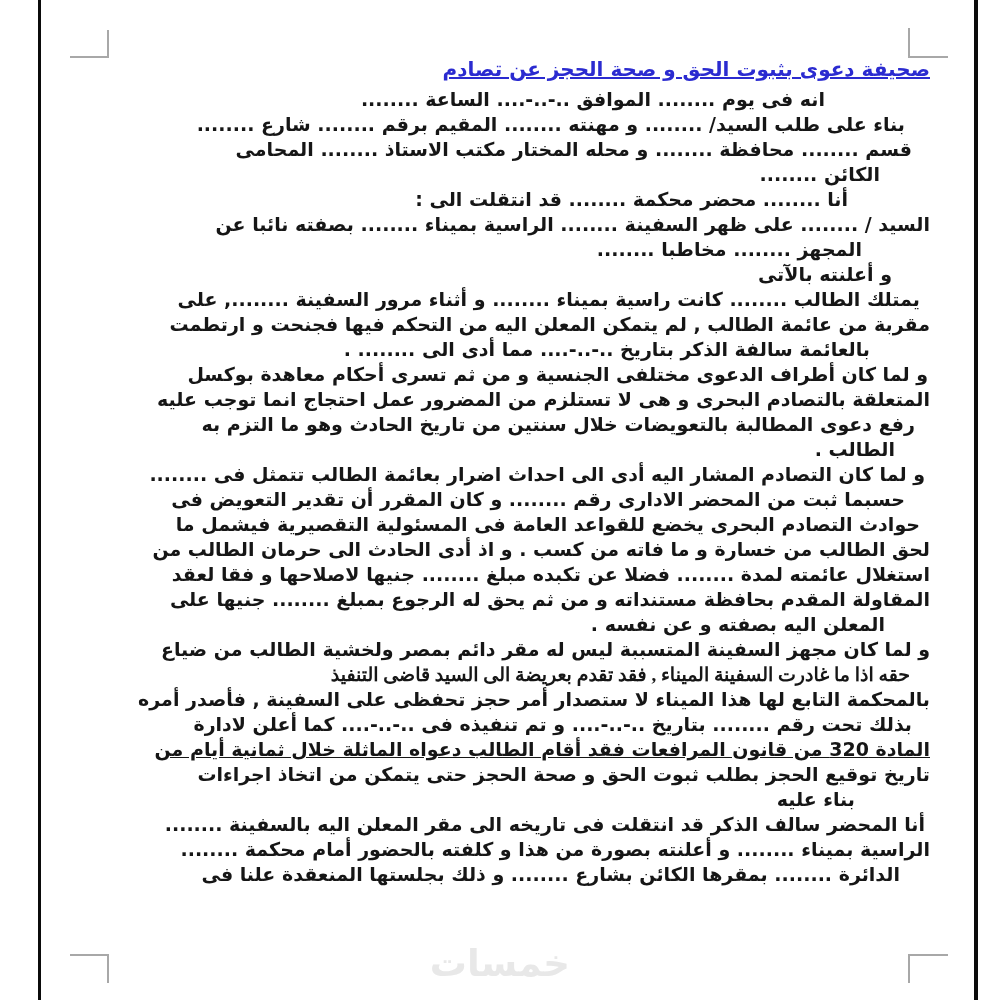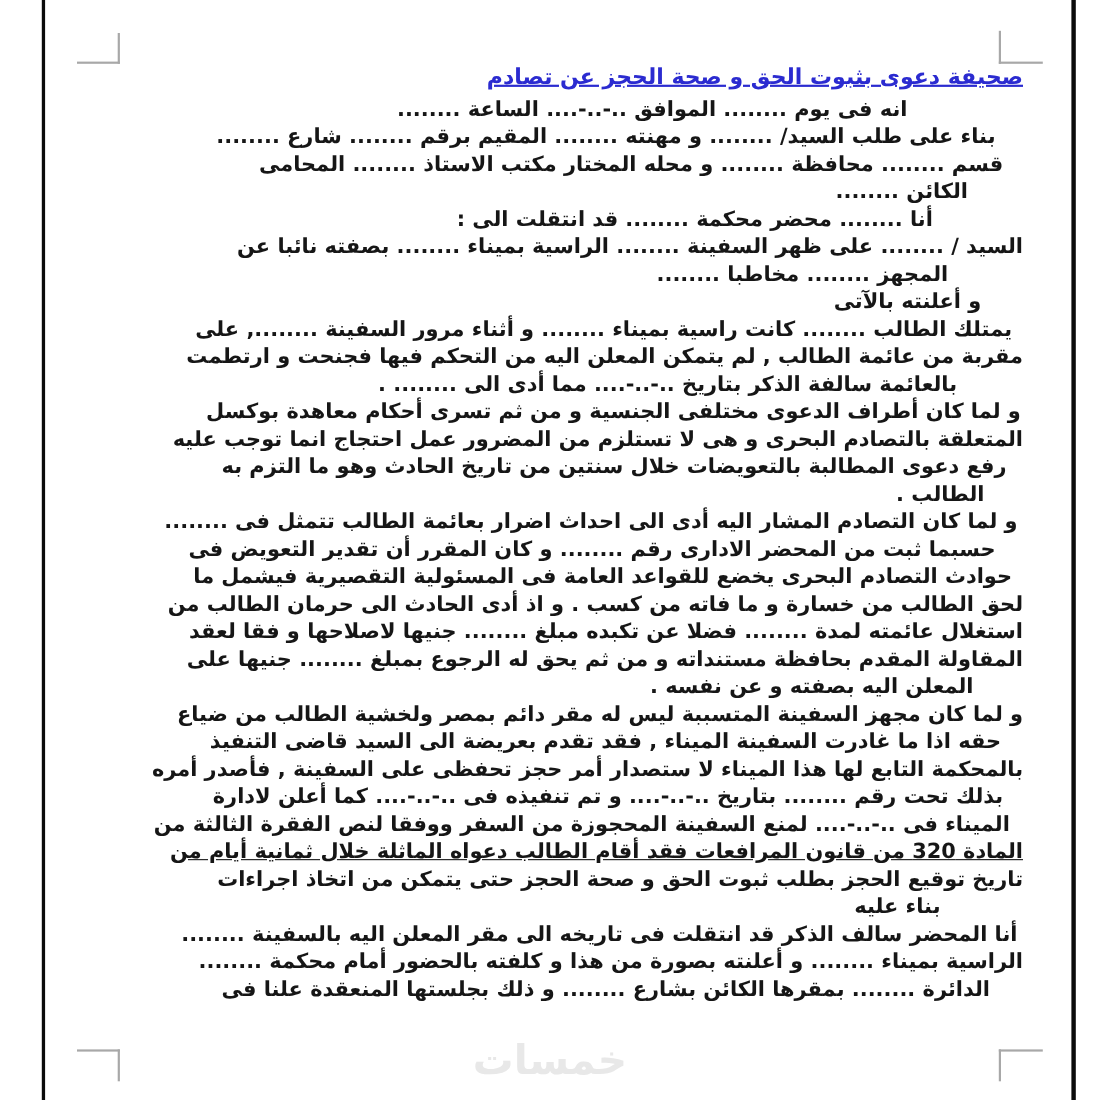--- a/index.html
+++ b/index.html
@@ -91,24 +91,23 @@
         <div class="line" style="padding-right: 15px;">رفع دعوى المطالبة بالتعويضات خلال سنتين من تاريخ الحادث وهو ما التزم به</div>
         <div class="line" style="padding-right: 35px;">الطالب .</div>
         <div class="line" style="padding-right: 5px;">و لما كان التصادم المشار اليه أدى الى احداث اضرار بعائمة الطالب تتمثل فى ........</div>
         <div class="line" style="padding-right: 25px;">حسبما ثبت من المحضر الادارى رقم ........ و كان المقرر أن تقدير التعويض فى</div>
         <div class="line" style="padding-right: 10px;">حوادث التصادم البحرى يخضع للقواعد العامة فى المسئولية التقصيرية فيشمل ما</div>
         <div class="line" style="padding-right: 0px;">لحق الطالب من خسارة و ما فاته من كسب . و اذ أدى الحادث الى حرمان الطالب من</div>
         <div class="line" style="padding-right: 0px;">استغلال عائمته لمدة ........ فضلا عن تكبده مبلغ ........ جنيها لاصلاحها و فقا لعقد</div>
         <div class="line" style="padding-right: 0px;">المقاولة المقدم بحافظة مستنداته و من ثم يحق له الرجوع بمبلغ ........ جنيها على</div>
         <div class="line" style="padding-right: 45px;">المعلن اليه بصفته و عن نفسه .</div>
         <div class="line" style="padding-right: 0px;">و لما كان مجهز السفينة المتسببة ليس له مقر دائم بمصر ولخشية الطالب من ضياع</div>
-        <div class="line" style="padding-right: 20px;">حقه اذا ما غادرت السفينة الميناء , فقد تقدم بعريضة الى السيد قاضى التنفيذ</div>
+        <div class="line" style="padding-right: 20px; font-family: Liberation Serif, serif;">حقه اذا ما غادرت السفينة الميناء , فقد تقدم بعريضة الى السيد قاضى التنفيذ</div>
         <div class="line" style="padding-right: 0px;">بالمحكمة التابع لها هذا الميناء لا ستصدار أمر حجز تحفظى على السفينة , فأصدر أمره</div>
         <div class="line" style="padding-right: 18px;">بذلك تحت رقم ........ بتاريخ ..-..-.... و تم تنفيذه فى ..-..-.... كما أعلن لادارة</div>
-        <div class="line" style="padding-right: 12px;">الميناء فى ..-..-.... لمنع السفينة المحجوزة من السفر ووفقا لنص الفقرة الثالثة من</div>
         <div class="line" style="padding-right: 0px; text-decoration: underline;">المادة 320 من قانون المرافعات فقد أقام الطالب دعواه الماثلة خلال ثمانية أيام من</div>
         <div class="line" style="padding-right: 0px;">تاريخ توقيع الحجز بطلب ثبوت الحق و صحة الحجز حتى يتمكن من اتخاذ اجراءات</div>
         <div class="line" style="padding-right: 75px;">بناء عليه</div>
         <div class="line" style="padding-right: 5px;">أنا المحضر سالف الذكر قد انتقلت فى تاريخه الى مقر المعلن اليه بالسفينة ........</div>
         <div class="line" style="padding-right: 0px;">الراسية بميناء ........ و أعلنته بصورة من هذا و كلفته بالحضور أمام محكمة ........</div>
         <div class="line" style="padding-right: 30px;">الدائرة ........ بمقرها الكائن بشارع ........ و ذلك بجلستها المنعقدة علنا فى</div>
       </div>
   </div>
 
   <div class="watermark">خمسات</div>

